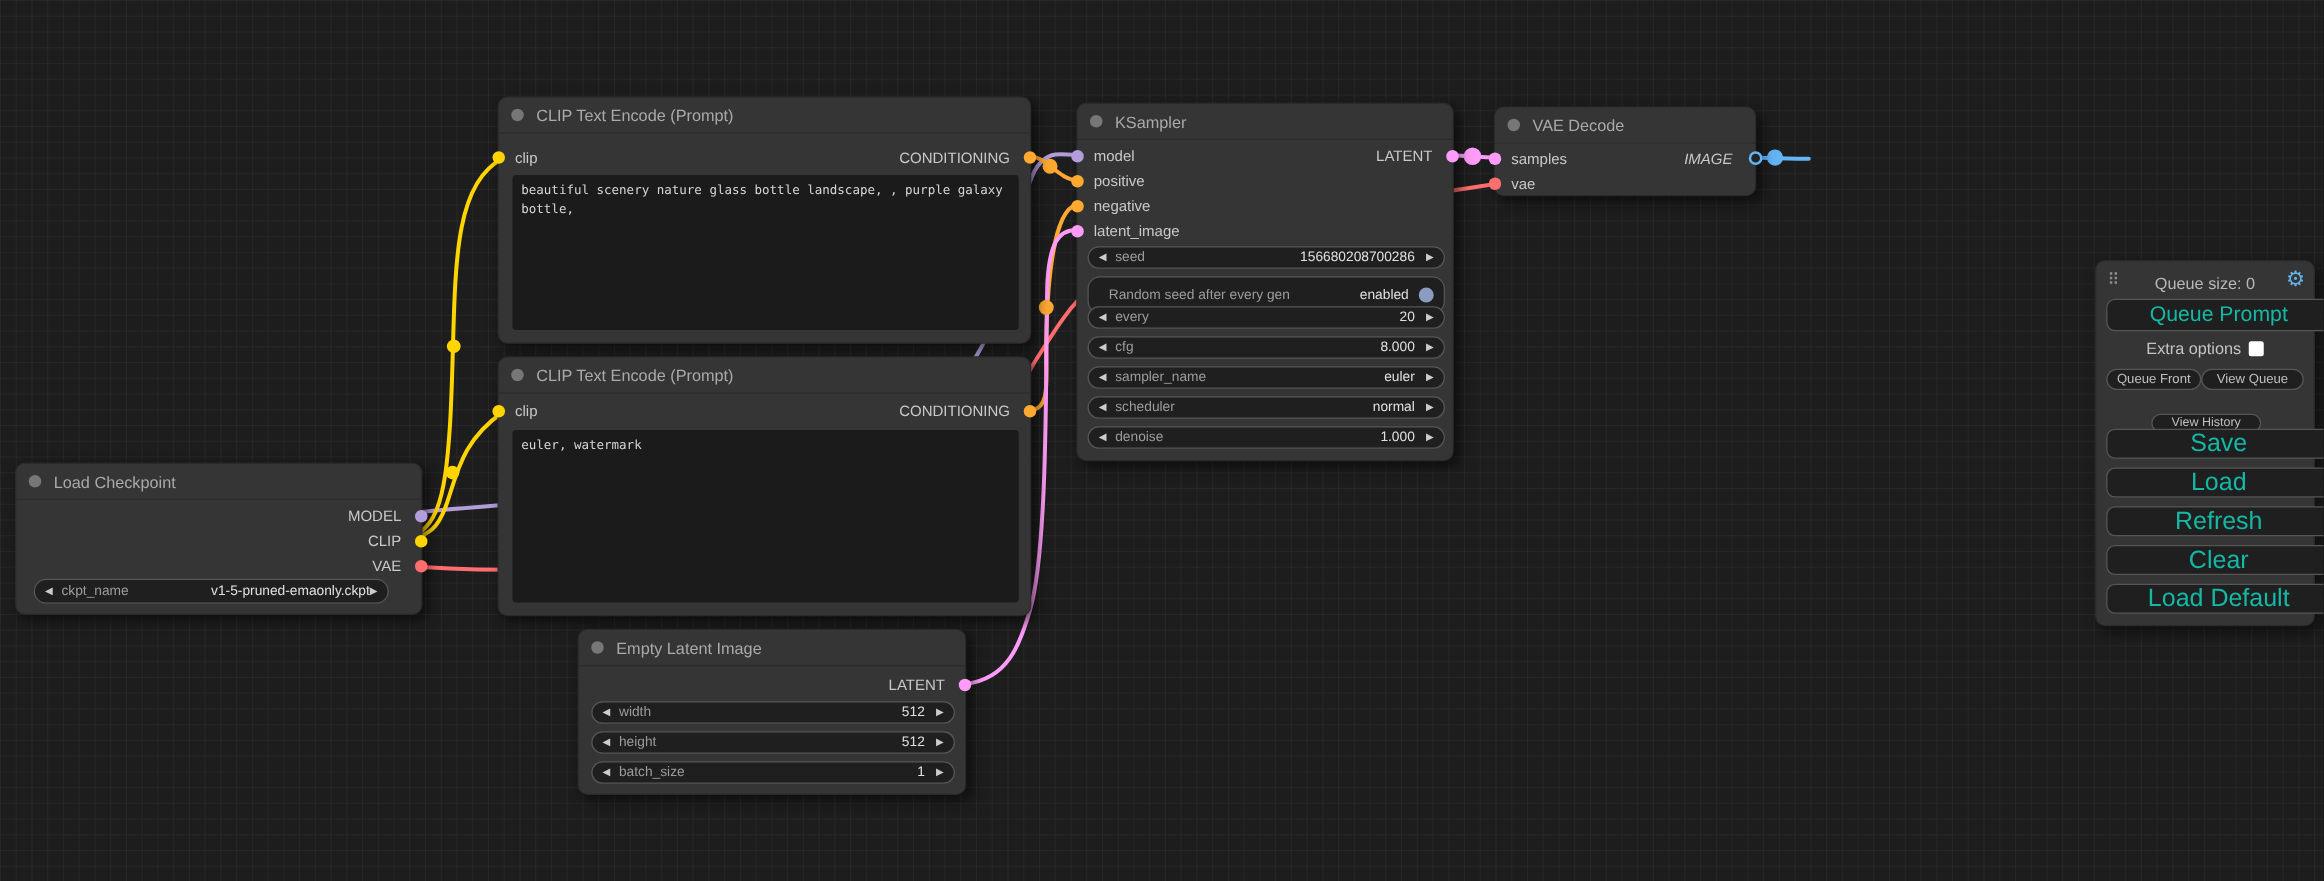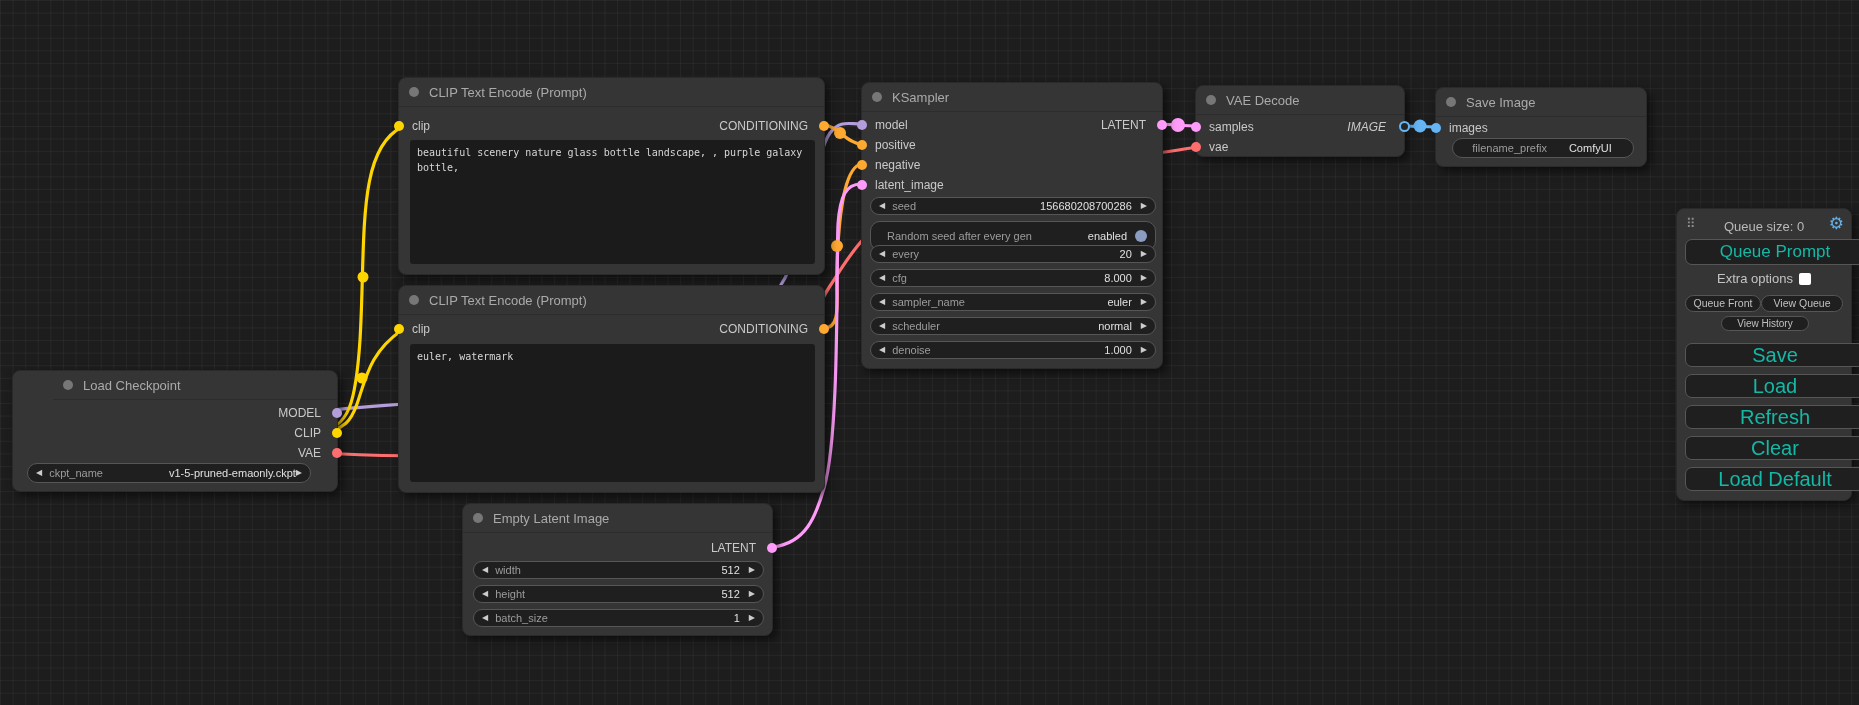--- a/index.html
+++ b/index.html
@@ -76,21 +76,21 @@
     <path class="w-latent" d="M1155,124 C1166,124 1186,126 1197,126"></path>
     <path class="w-image" d="M1394,126 C1408,126 1432,127 1447,127"></path>
     <circle cx="363" cy="277" r="5.5" fill="#FFD500"></circle>
     <circle cx="362" cy="378" r="5.5" fill="#FFD500"></circle>
     <circle cx="840" cy="133" r="6" fill="#FFA931"></circle>
     <circle cx="837" cy="246" r="6" fill="#FFA931"></circle>
     <circle cx="1178" cy="125" r="7" fill="#FF9CF9"></circle>
     <circle cx="1420" cy="126" r="6.5" fill="#64B5F6"></circle>
   </svg>
 
-  <div class="node" style="left:12px;top:370px;width:326px;height:122px;padding-left:40px;">
+  <div class="node" style="left:12px;top:370px;width:326px;height:122px;">
     <div class="node-header">
       <span class="collapse-dot"></span>
       <span class="node-title">Load Checkpoint</span>
     </div>
     <span class="slot-label right" style="right:16px;top:36px;">MODEL</span>
     <span class="slot-dot c-model" style="right:-5px;top:37px;"></span>
     <span class="slot-label right" style="right:16px;top:56px;">CLIP</span>
     <span class="slot-dot c-clip" style="right:-5px;top:57px;"></span>
     <span class="slot-label right" style="right:16px;top:76px;">VAE</span>
     <span class="slot-dot c-vae" style="right:-5px;top:77px;"></span>
@@ -218,42 +218,30 @@
       <span class="node-title">VAE Decode</span>
     </div>
     <span class="slot-dot c-latent" style="left:-5px;top:36px;"></span>
     <span class="slot-label" style="left:13px;top:35px;">samples</span>
     <span class="slot-dot c-vae" style="left:-5px;top:56px;"></span>
     <span class="slot-label" style="left:13px;top:55px;">vae</span>
     <span class="slot-label right" style="right:18px;top:35px;font-style:italic;">IMAGE</span>
     <span class="slot-dot ring" style="right:-6px;top:35px;"></span>
   </div>
 
-  <div class="node" style="left:1435px;top:87px;width:212px;height:80px;">
-    <div class="node-header">
-      <span class="collapse-dot"></span>
-      <span class="node-title">Save Image</span>
-    </div>
-    <span class="slot-dot c-image" style="left:-5px;top:35px;"></span>
-    <span class="slot-label" style="left:13px;top:34px;">images</span>
-    <div class="widget no-arrows" style="left:16px;top:50px;width:182px;height:20px;justify-content:center;">
-      <span class="wlabel" style="margin-left:0;">filename_prefix</span>
-      <span class="wvalue flush" style="margin-left:22px;">ComfyUI</span>
-    </div>
-  </div>
 
   <div class="qpanel">
     <span class="q-handle">⠿</span>
     <span class="q-size">Queue size: 0</span>
     <span class="q-gear">⚙</span>
     <div class="q-btn q-prompt">Queue Prompt</div>
     <div class="q-extra"><span>Extra options</span><span class="q-check"></span></div>
     <div class="q-pill" style="left:8px;top:86px;width:76px;height:17px;line-height:15px;">Queue Front</div>
     <div class="q-pill" style="right:8px;top:86px;width:82px;height:17px;line-height:15px;">View Queue</div>
-    <div class="q-pill" style="left:44px;top:107px;width:88px;height:15px;line-height:13px;font-size:10px;">View History</div>
+    <div class="q-pill" style="left:44px;top:122px;width:88px;height:15px;line-height:13px;font-size:10px;">View History</div>
     <div class="q-btn q-big" style="top:134px;">Save</div>
     <div class="q-btn q-big" style="top:165px;">Load</div>
     <div class="q-btn q-big" style="top:196px;">Refresh</div>
     <div class="q-btn q-big" style="top:227px;">Clear</div>
     <div class="q-btn q-big" style="top:258px;">Load Default</div>
   </div>
 
 </div>
 
 </body></html>

